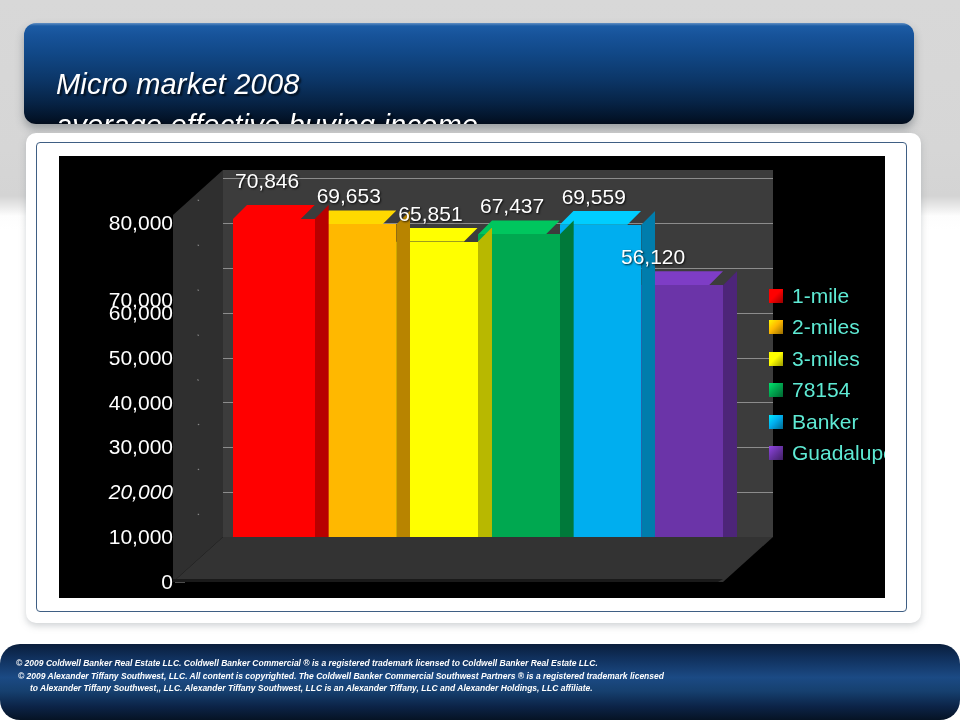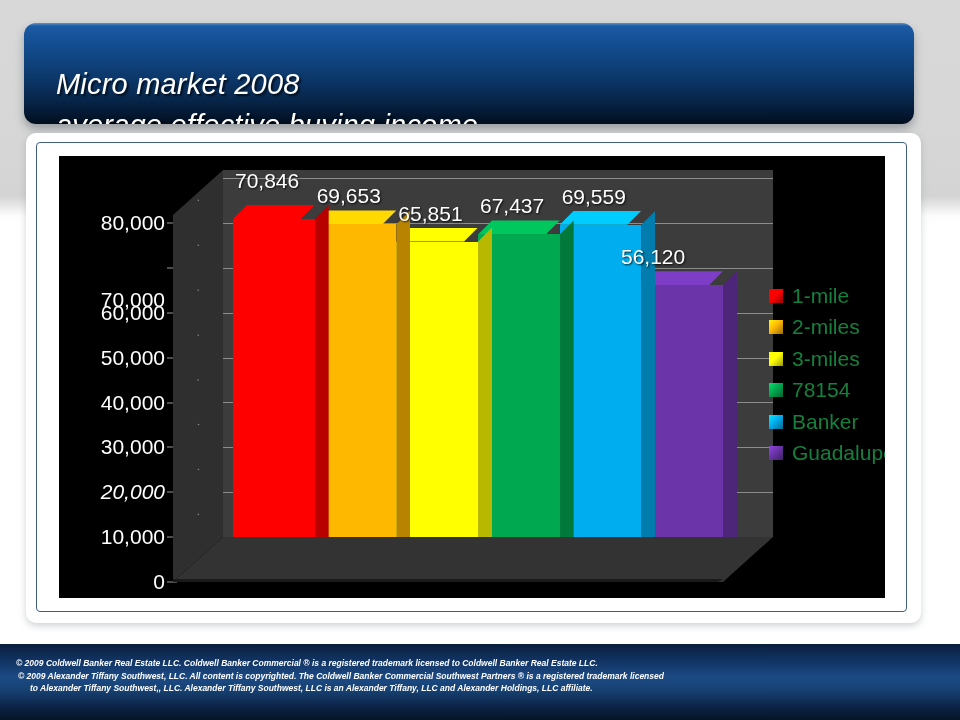--- a/index.html
+++ b/index.html
@@ -72,21 +72,21 @@
     position: absolute;
     left: 22px; top: 13px;
     width: 826px; height: 442px;
     background: #000000;
     overflow: hidden;
   }
 
   
   #y-axis-labels {
     position: absolute;
-    left: 4px; top: 0px;
+    left: 12px; top: 0px;
     width: 118px; height: 340px;
   }
   .y-tick-label {
     position: absolute;
     right: 16px;
     transform: translateY(-50%);
     color: #ffffff;
     font-size: 21px;
     white-space: nowrap;
   }
@@ -204,33 +204,34 @@
     display: flex;
     align-items: center;
     height: 31.5px;
   }
   .legend-swatch {
     width: 14px; height: 14px;
     margin-right: 9px;
     flex: 0 0 auto;
   }
   .legend-text {
-    color: #15803d;
+    color: #5eead4;
     font-size: 21px;
     white-space: nowrap;
   }
 
   
   #footer {
     position: absolute;
     left: 0; bottom: 0;
     width: 960px; height: 76px;
     background: linear-gradient(to bottom,
         #0a1e3c 0%, #10305c 18%, #1b4a84 44%,
         #16406f 62%, #0c2448 82%, #061324 100%);
+    border-radius: 20px;
   }
   #footer-text {
     position: absolute;
     left: 10px; top: 13px;
     width: 720px;
     color: #ffffff;
     font-size: 8.5px;
     font-style: italic;
     font-weight: bold;
     line-height: 12.5px;

